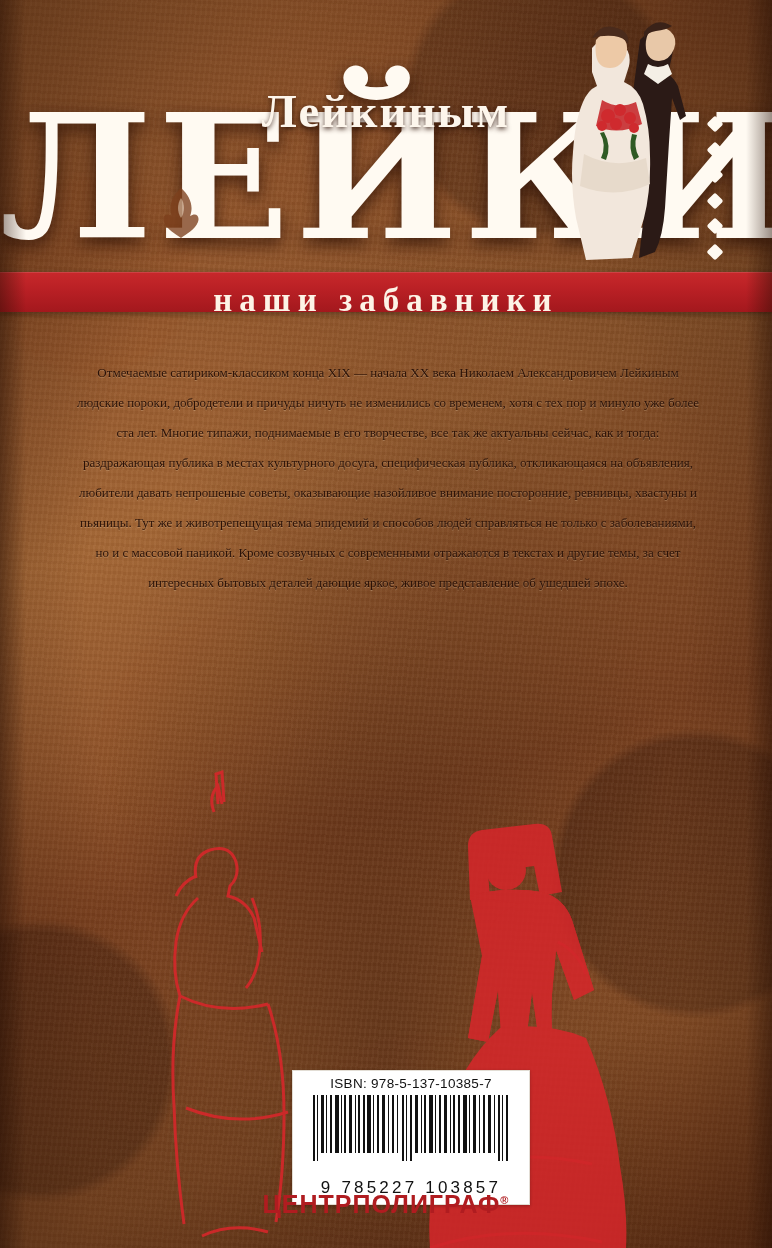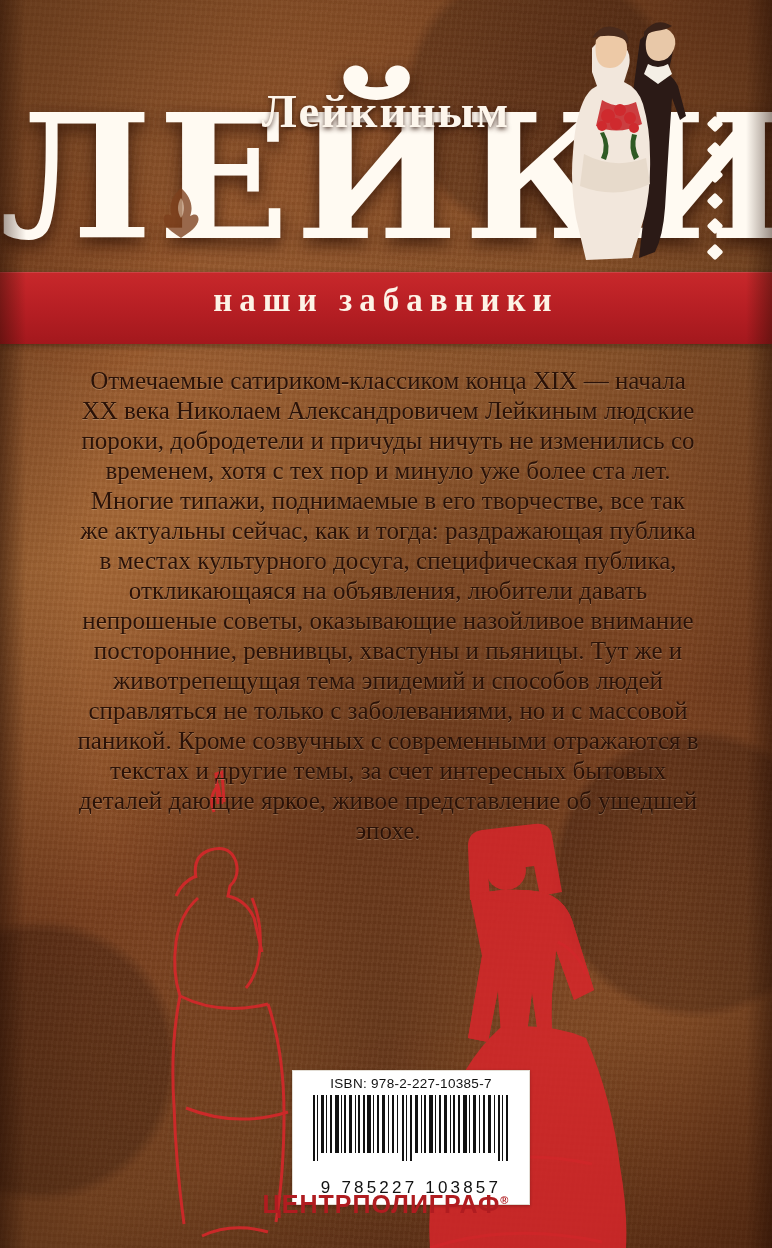--- a/index.html
+++ b/index.html
@@ -120,46 +120,46 @@
     width: 150px;
     height: 285px;
     z-index: 6;
   }
 
   
   .title-bar {
     position: absolute;
     left: 0; top: 272px;
     width: 772px;
-    height: 72px;
+    height: 40px;
     background: linear-gradient(180deg, #c8282b 0%, #b71f24 50%, #a3181d 100%);
     box-shadow: 0 2px 6px rgba(0,0,0,0.35), inset 0 1px 0 rgba(255,255,255,0.12);
     z-index: 7;
   }
   .title-bar .book-title {
     position: absolute;
     left: 0; right: 0; top: 10px;
     text-align: center;
     color: #fdf3e6;
     font-family: "Liberation Serif", serif;
     font-size: 33px;
     font-weight: bold;
     letter-spacing: 7px;
   }
 
   
   .blurb {
     position: absolute;
     left: 74px;
-    top: 366px;
+    top: 358px;
     width: 628px;
     text-align: center;
     color: #2a1208;
     font-family: "Liberation Serif", serif;
-    font-size: 25px;
+    font-size: 13px;
     line-height: 30px;
     z-index: 8;
     text-shadow: 0 1px 0 rgba(255,235,205,0.25);
   }
 
   
   .silhouettes {
     position: absolute;
     left: 0; bottom: 0;
     width: 772px;
@@ -317,21 +317,21 @@
     <g fill="none" stroke="#d8262b" stroke-width="3" opacity="0.95">
       <path d="M430 520 q80 -26 172 -6"></path>
       <path d="M452 440 q70 -20 140 -4"></path>
       <path d="M558 214 q20 10 28 32"></path>
     </g>
   </svg>
 
   <div class="tex3"></div>
 
   <div class="barcode-block">
-    <div class="isbn-text">ISBN: 978-2-227-10385-7</div>
+    <div class="isbn-text">ISBN: 978-5-137-10385-7</div>
     <svg class="barcode-bars" viewBox="0 0 204 66" preserveAspectRatio="none">
       <rect x="0" y="0" width="204" height="66" fill="#fff"></rect>
       <g fill="#111">
         <rect x="4" y="0" width="2" height="66"></rect>
         <rect x="8" y="0" width="1" height="66"></rect>
         <rect x="12" y="0" width="3" height="58"></rect>
         <rect x="17" y="0" width="1" height="58"></rect>
         <rect x="21" y="0" width="2" height="58"></rect>
         <rect x="26" y="0" width="4" height="58"></rect>
         <rect x="32" y="0" width="1" height="58"></rect>

